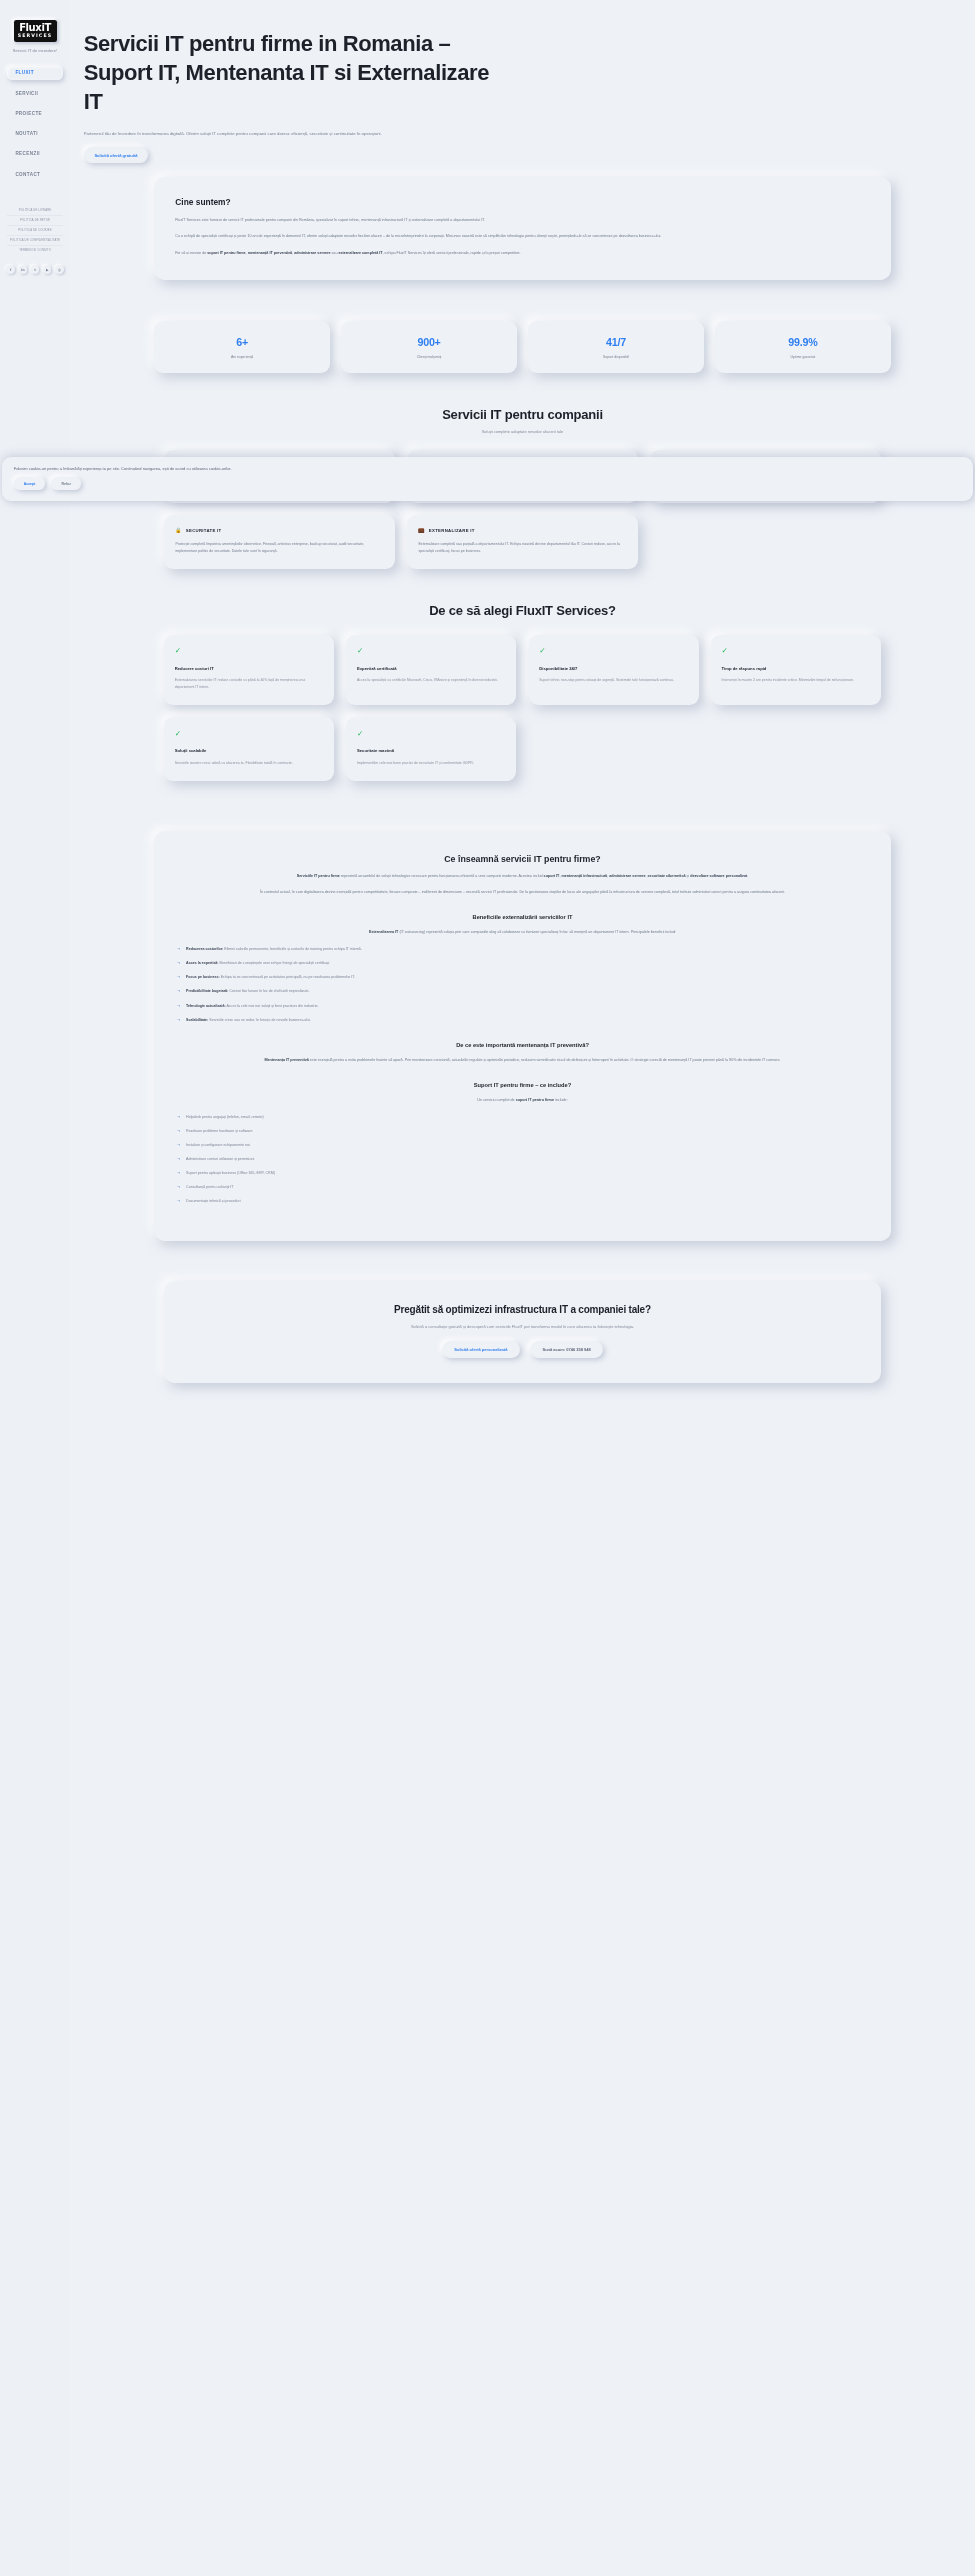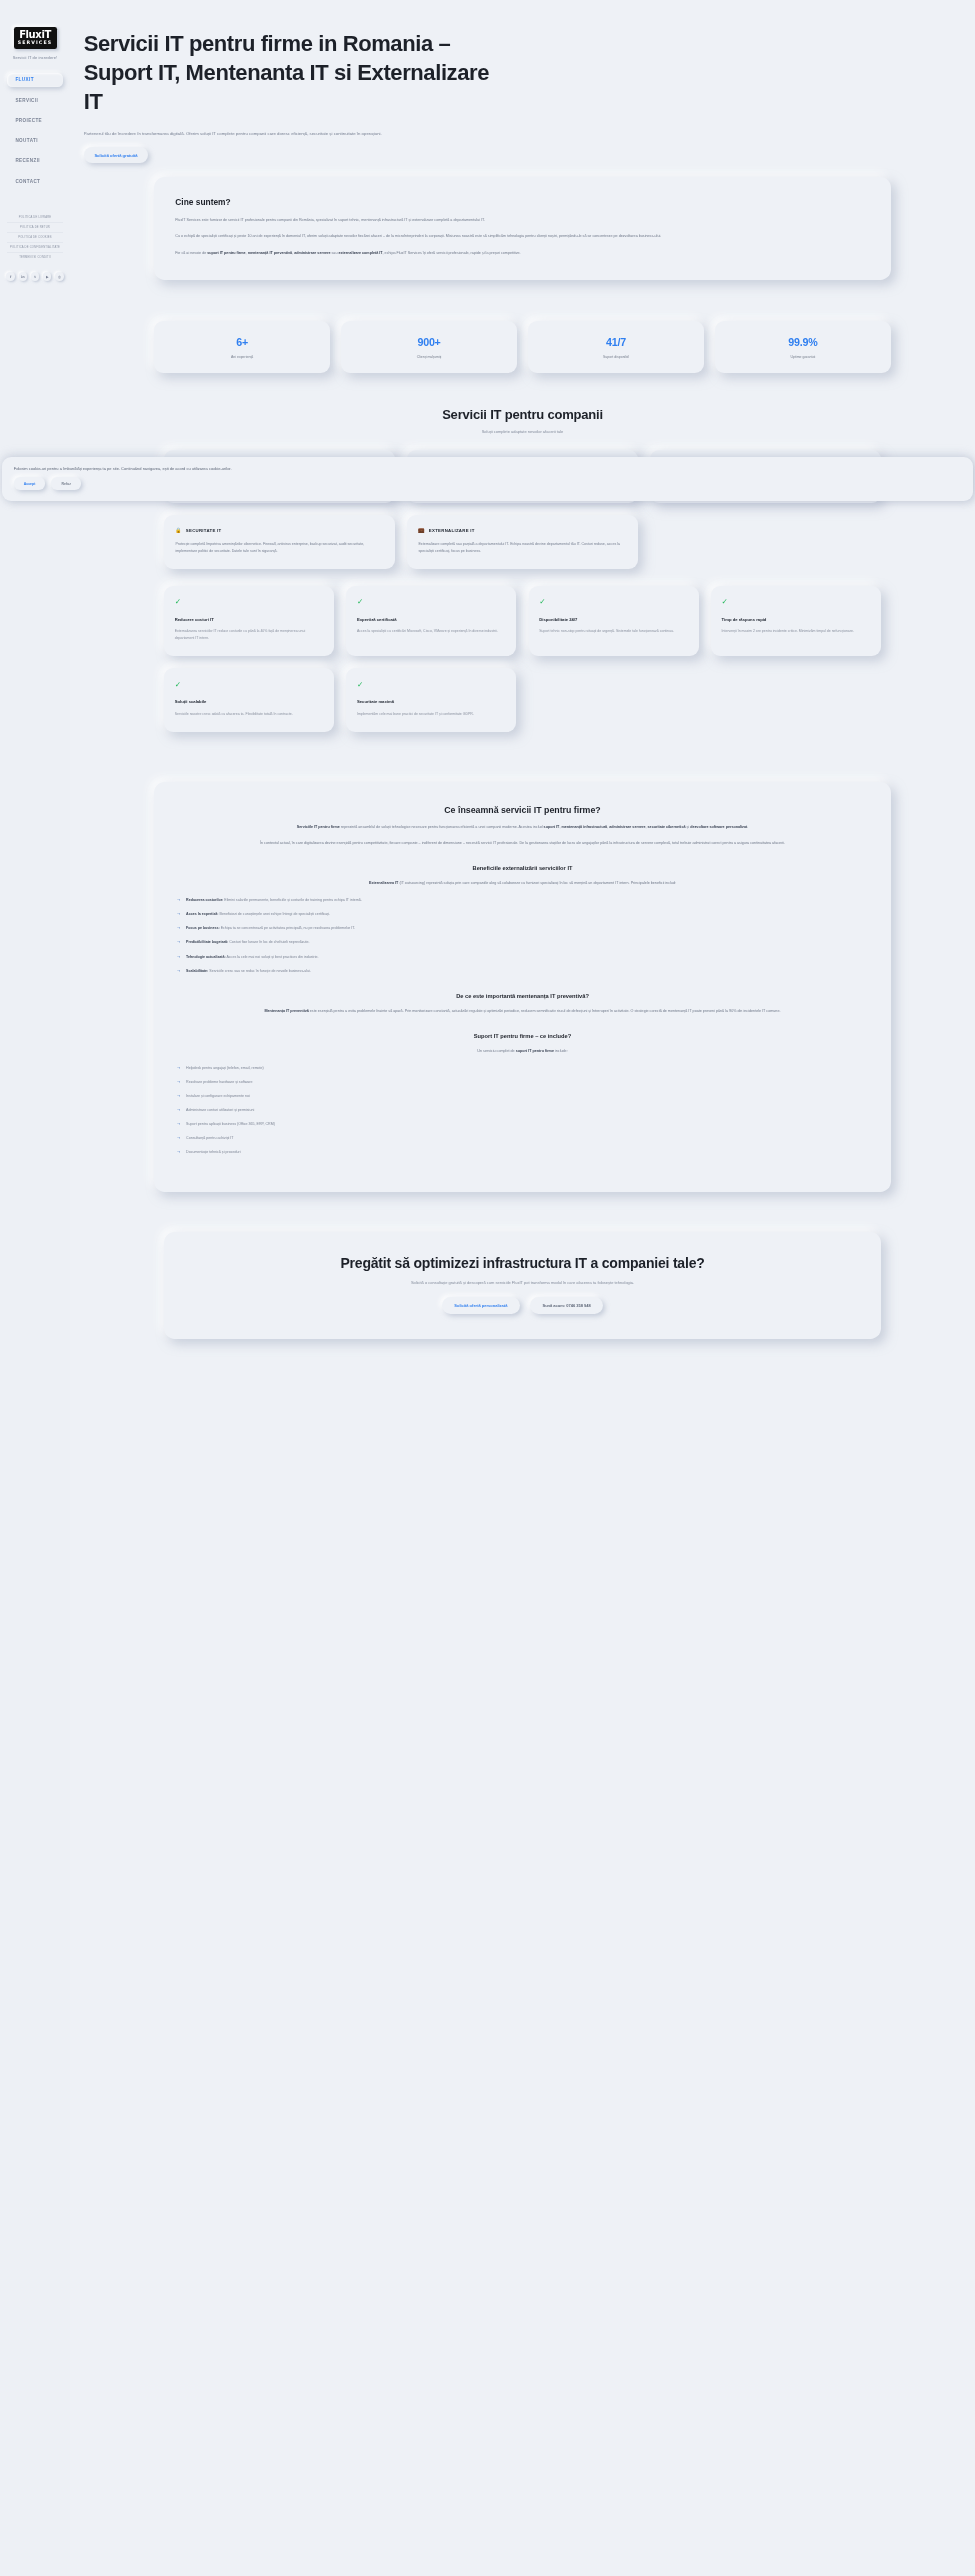--- a/index.html
+++ b/index.html
@@ -11,21 +11,21 @@
     color: #2b3240;
     -webkit-font-smoothing: antialiased;
   }
   body { position: relative; width: 975px; min-height: 2576px; overflow-x: hidden; }
 
   
   .sidebar {
     position: absolute; left: 0; top: 0;
     width: 70px; height: 2576px;
     background: #edf0f5;
-    padding-top: 25px;
+    padding-top: 18px;
     display: flex; flex-direction: column; align-items: center;
   }
   .logo-box {
     width: 43px; height: 21.3px;
     background: #111; border-radius: 2.3px;
     display: flex; flex-direction: column; align-items: center; justify-content: center;
     margin-top: 2.3px;
     box-shadow: 1.5px 1.5px 3px rgba(160,170,190,.55), -1.5px -1.5px 3px rgba(255,255,255,.9);
   }
   .logo-top {
@@ -154,21 +154,21 @@
   .article h3 { font-size: 5.7px; font-weight: 800; color: #1d2129; margin-top: 18.3px; }
   .article p { margin-top: 9.1px; font-size: 3.7px; line-height: 1.85; color: #6f7889; }
   .article p b { color: #3a4354; font-weight: 700; }
   .bullets { margin-top: 10.7px; }
   .bullet { display: flex; gap: 6.1px; margin-bottom: 8.4px; font-size: 3.6px; line-height: 1.6; color: #7c8494; }
   .arrow { color: #5b85c9; flex: 0 0 auto; font-family: "DejaVu Sans", sans-serif; }
   .bullet b { color: #3a4354; font-weight: 700; }
 
   
   .cta { margin: 40px 94px 0 94px; padding: 23px 15.2px 24.4px 15.2px; border-radius: 10.7px; text-align: center; }
-  .cta h2 { font-size: 14px; font-weight: 800; color: #1d2129; letter-spacing: -0.2px; }
+  .cta h2 { font-size: 10px; font-weight: 800; color: #1d2129; letter-spacing: -0.2px; }
   .cta p { margin-top: 9.1px; font-size: 4px; color: #848c9c; }
   .cta-btns { margin-top: 12.2px; display: flex; gap: 10.7px; justify-content: center; }
   .cta-btn {
     padding: 6.1px 12.2px; border-radius: 15.2px; background: #eef1f6;
     font-size: 4px; font-weight: 700; cursor: pointer;
     box-shadow: 2.3px 2.3px 5.3px rgba(163,173,193,.55), -2.3px -2.3px 5.3px rgba(255,255,255,.95);
   }
   .cta-primary { color: #2f7ff0; }
   .cta-secondary { color: #5d6677; }
   .bottom-pad { height: 53px; }
@@ -281,20 +281,23 @@
     </div>
     <div class="svc card-neu">
       <div class="svc-head">
         <span class="svc-ico">💼</span>
         <span class="svc-title">EXTERNALIZARE IT</span>
       </div>
       <div class="svc-body">Externalizare completă sau parțială a departamentului IT. Echipa noastră devine departamentul tău IT. Costuri reduse, acces la specialiști certificați, focus pe business.</div>
     </div>
   </section>
 
+  <section class="sec-head">
+    <h2>De ce să alegi FluxIT Services?</h2>
+  </section>
 
   <section class="why">
     <div class="why-card card-neu">
       <div class="check">✓</div>
       <div class="why-title">Reducere costuri IT</div>
       <div class="why-body">Externalizarea serviciilor IT reduce costurile cu până la 40% față de menținerea unui departament IT intern.</div>
     </div>
     <div class="why-card card-neu">
       <div class="check">✓</div>
       <div class="why-title">Expertiză certificată</div>

